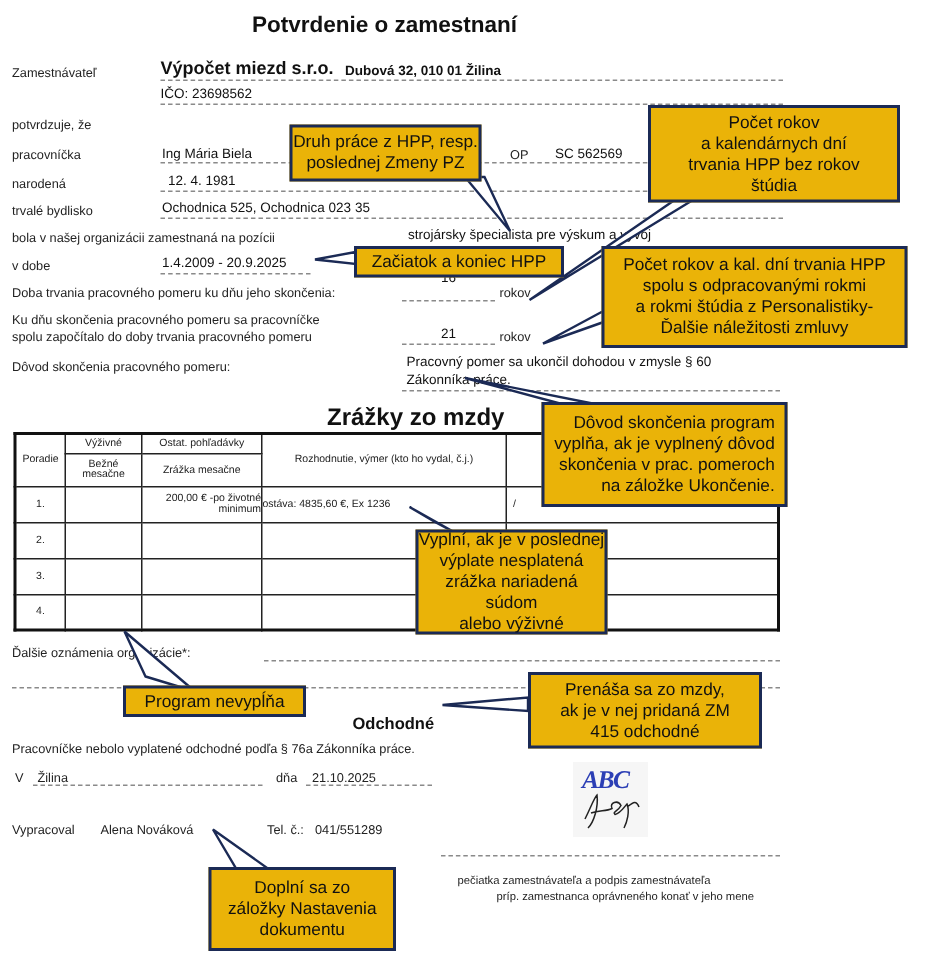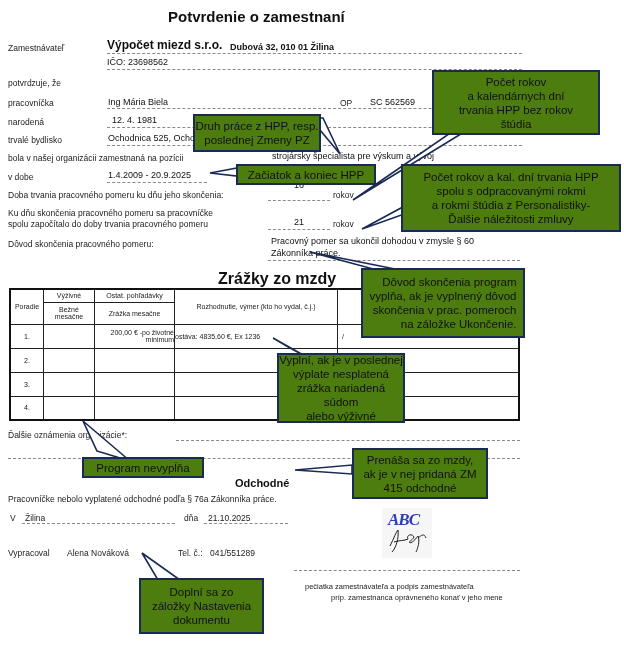--- a/index.html
+++ b/index.html
@@ -3,21 +3,21 @@
 <meta charset="utf-8">
 <style>
   html, body { margin:0; padding:0; background:#fff; }
   body { width:624px; height:646px; position:relative; overflow:hidden;
          font-family:"Liberation Sans", sans-serif; color:#111; }
   .abs { position:absolute; white-space:nowrap; }
   .lbl { font-size:8.5px; color:#222; }
   .val { font-size:9px; font-weight:normal; color:#111; }
   .dash { position:absolute; border-bottom:1.5px dashed #8a8a8a; height:0; }
   .title { font-size:15px; font-weight:bold; }
-  .callout { position:absolute; background:#4d7c0f; border:2px solid #1b2a55; font-size:11.5px;
+  .callout { position:absolute; background:#eab308; border:2px solid #1b2a55; font-size:11.5px;
              text-align:center; line-height:14px; color:#111; box-sizing:border-box;
              display:flex; align-items:center; justify-content:center; white-space:pre-line; z-index:5; }
   svg.ptr { position:absolute; left:0; top:0; z-index:4; pointer-events:none; }
   table.zr { position:absolute; left:9px; top:288px; border-collapse:collapse; font-size:7px; color:#222; }
   table.zr td { border:1px solid #222; text-align:center; padding:0; }
   table.zr { border:2px solid #111; }
   .stamp { position:absolute; left:382px; top:508px; width:50px; height:50px; background:#f6f6f6; }
   .stamp .abc { position:absolute; left:6px; top:2px; font-family:"Liberation Serif", serif; font-style:italic;
                 font-weight:bold; font-size:17px; color:#2c3fb5; letter-spacing:-1px; }
 </style>
@@ -154,38 +154,38 @@
     <polygon points="472,118 487,118 353,200"></polygon>
     <polygon points="401,208 410,212 362,229"></polygon>
     <polygon points="377,270 400,270 310,252"></polygon>
     <polygon points="290,348 305,356 273,338"></polygon>
     <polygon points="97,451 130,461 83,421"></polygon>
     <polygon points="352,465 352,474 295,470"></polygon>
     <polygon points="158,580 180,580 142,553"></polygon>
   </g>
 </svg>
 
-<div class="callout" style="left:193px;top:83px;width:128px;height:38px;margin-top:31px;">Druh práce z HPP, resp.
+<div class="callout" style="left:193px;top:83px;width:128px;height:38px;">Druh práce z HPP, resp.
 poslednej Zmeny PZ</div>
 <div class="callout" style="left:432px;top:70px;width:168px;height:65px;">Počet rokov
 a kalendárnych dní
 trvania HPP bez rokov
 štúdia</div>
 <div class="callout" style="left:236px;top:164px;width:140px;height:21px;">Začiatok a koniec HPP</div>
-<div class="callout" style="left:401px;top:164px;width:220px;height:68px;">Počet rokov a kal. dní trvania HPP
+<div class="callout" style="left:401px;top:164px;width:204px;height:68px;">Počet rokov a kal. dní trvania HPP
 spolu s odpracovanými rokmi
 a rokmi štúdia z Personalistiky-
 Ďalšie náležitosti zmluvy</div>
 <div class="callout" style="left:361px;top:268px;width:164px;height:70px;text-align:right;">Dôvod skončenia program
 vyplňa, ak je vyplnený dôvod
 skončenia v prac. pomeroch
 na záložke Ukončenie.</div>
 <div class="callout" style="left:277px;top:353px;width:128px;height:70px;">Vyplní, ak je v poslednej
 výplate nesplatená
 zrážka nariadená súdom
 alebo výživné</div>
 <div class="callout" style="left:82px;top:457px;width:122px;height:21px;">Program nevypĺňa</div>
-<div class="callout" style="left:352px;top:448px;width:136px;height:51px;">Prenáša sa zo mzdy,
+<div class="callout" style="left:352px;top:448px;width:156px;height:51px;">Prenáša sa zo mzdy,
 ak je v nej pridaná ZM
 415 odchodné</div>
 <div class="callout" style="left:139px;top:578px;width:125px;height:56px;">Doplní sa zo
 záložky Nastavenia
 dokumentu</div>
 
 </body></html>

